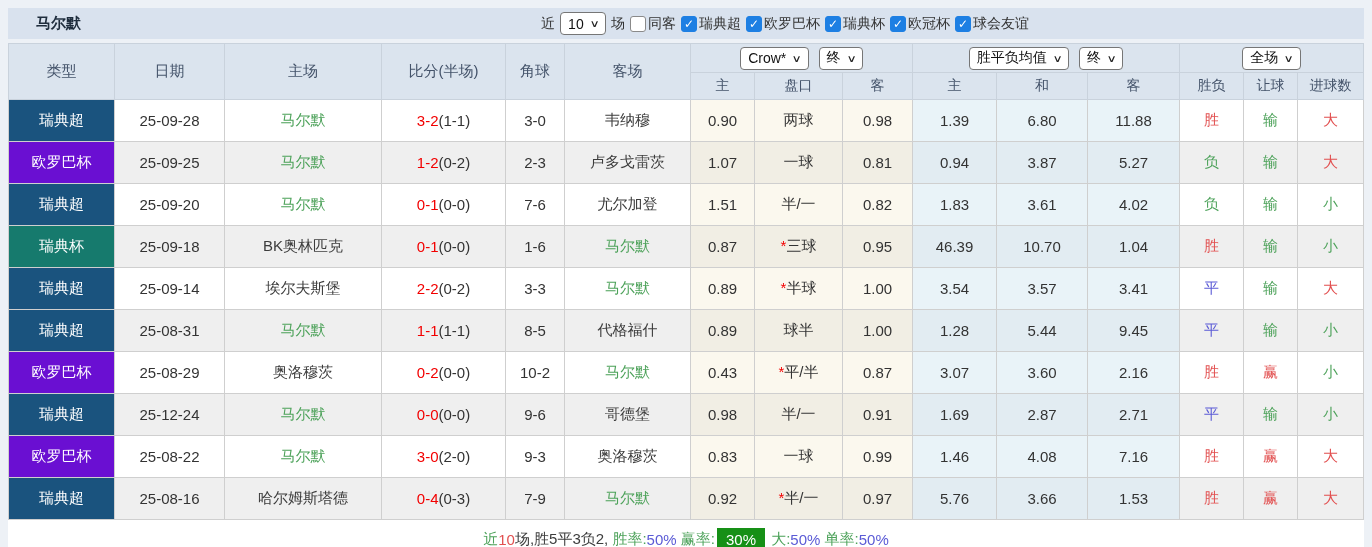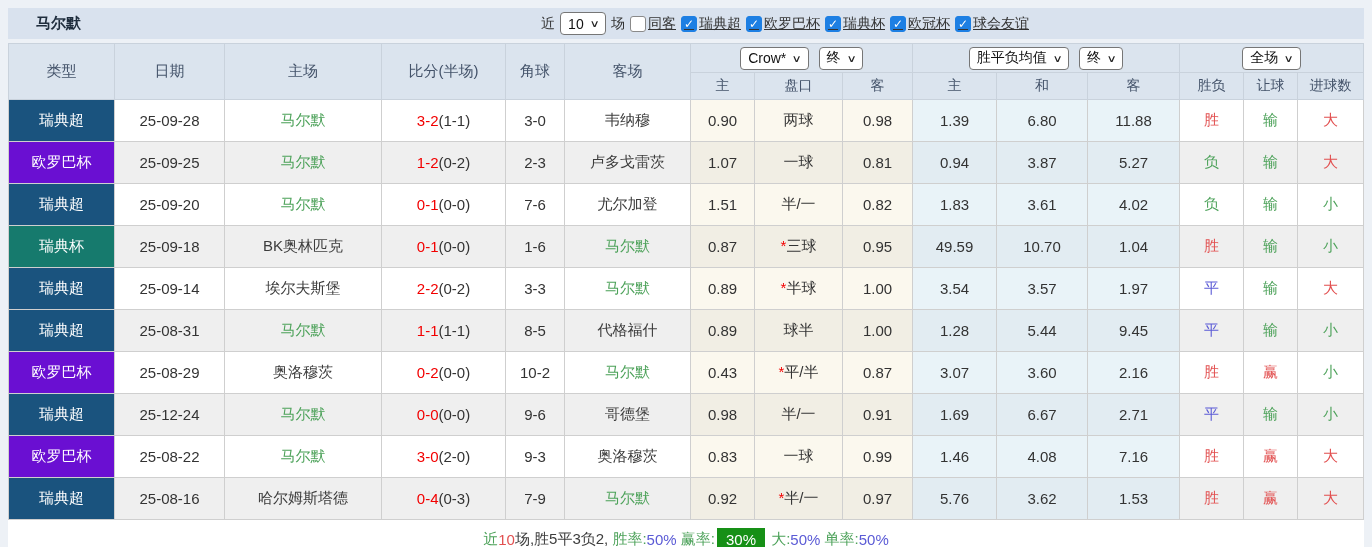--- a/index.html
+++ b/index.html
@@ -25,21 +25,21 @@
     height:23px; padding:0 7px; font-size:14px; color:#111; cursor:pointer; white-space:nowrap;
   }
   .sel .chev { font-size:10px; color:#222; transform:scaleX(1.4); }
   .cb {
     width:16px; height:16px; border-radius:3px; display:inline-flex;
     align-items:center; justify-content:center; cursor:pointer; flex:0 0 auto;
   }
   .cb[data-checked="false"] { background:#fff; border:1px solid #8a8a8a; }
   .cb[data-checked="true"]  { background:#1d7fe3; border:1px solid #1d7fe3; }
   .cb[data-checked="true"]::after { content:"✓"; color:#fff; font-size:12px; font-weight:bold; }
-  .flt { display:flex; align-items:center; gap:2px;text-decoration:underline; }
+  .flt { display:flex; align-items:center; gap:2px; }
   
   table.stats {
     margin:4px 0 0 8px; width:1356px;
     border-collapse:collapse; table-layout:fixed;
     font-size:15px; background:#fff;
   }
   .stats th, .stats td { border:1px solid #c9d2dc; text-align:center; overflow:hidden; white-space:nowrap; }
   .stats thead th { background:#dbe4ee; color:#44536a; font-weight:normal; }
   .stats thead tr.hr1 th { height:29px; }
   .stats thead tr.hr2 th { height:27px; font-size:14px; }
@@ -303,21 +303,21 @@
     </td>
     <td>1-6</td>
     <td>
       <span data-color="green">马尔默</span>
     </td>
     <td class="tint-cream">0.87</td>
     <td class="tint-cream">
       <span class="star">*</span><span>三球</span>
     </td>
     <td class="tint-cream">0.95</td>
-    <td class="tint-blue">49.59</td>
+    <td class="tint-blue">46.39</td>
     <td class="tint-blue">10.70</td>
     <td class="tint-blue">1.04</td>
     <td>
       <span data-color="red">胜</span>
     </td>
     <td>
       <span data-color="green">输</span>
     </td>
     <td>
       <span data-color="green">小</span>
@@ -339,21 +339,21 @@
     <td>
       <span data-color="green">马尔默</span>
     </td>
     <td class="tint-cream">0.89</td>
     <td class="tint-cream">
       <span class="star">*</span><span>半球</span>
     </td>
     <td class="tint-cream">1.00</td>
     <td class="tint-blue">3.54</td>
     <td class="tint-blue">3.57</td>
-    <td class="tint-blue">1.97</td>
+    <td class="tint-blue">3.41</td>
     <td>
       <span data-color="blue">平</span>
     </td>
     <td>
       <span data-color="green">输</span>
     </td>
     <td>
       <span data-color="red">大</span>
     </td>
   </tr>
@@ -440,21 +440,21 @@
     <td>9-6</td>
     <td>
       <span data-color="dark">哥德堡</span>
     </td>
     <td class="tint-cream">0.98</td>
     <td class="tint-cream">
       <span class="star"></span><span>半/一</span>
     </td>
     <td class="tint-cream">0.91</td>
     <td class="tint-blue">1.69</td>
-    <td class="tint-blue">6.67</td>
+    <td class="tint-blue">2.87</td>
     <td class="tint-blue">2.71</td>
     <td>
       <span data-color="blue">平</span>
     </td>
     <td>
       <span data-color="green">输</span>
     </td>
     <td>
       <span data-color="green">小</span>
     </td>
@@ -508,21 +508,21 @@
     <td>7-9</td>
     <td>
       <span data-color="green">马尔默</span>
     </td>
     <td class="tint-cream">0.92</td>
     <td class="tint-cream">
       <span class="star">*</span><span>半/一</span>
     </td>
     <td class="tint-cream">0.97</td>
     <td class="tint-blue">5.76</td>
-    <td class="tint-blue">3.62</td>
+    <td class="tint-blue">3.66</td>
     <td class="tint-blue">1.53</td>
     <td>
       <span data-color="red">胜</span>
     </td>
     <td>
       <span data-color="red">赢</span>
     </td>
     <td>
       <span data-color="red">大</span>
     </td>

